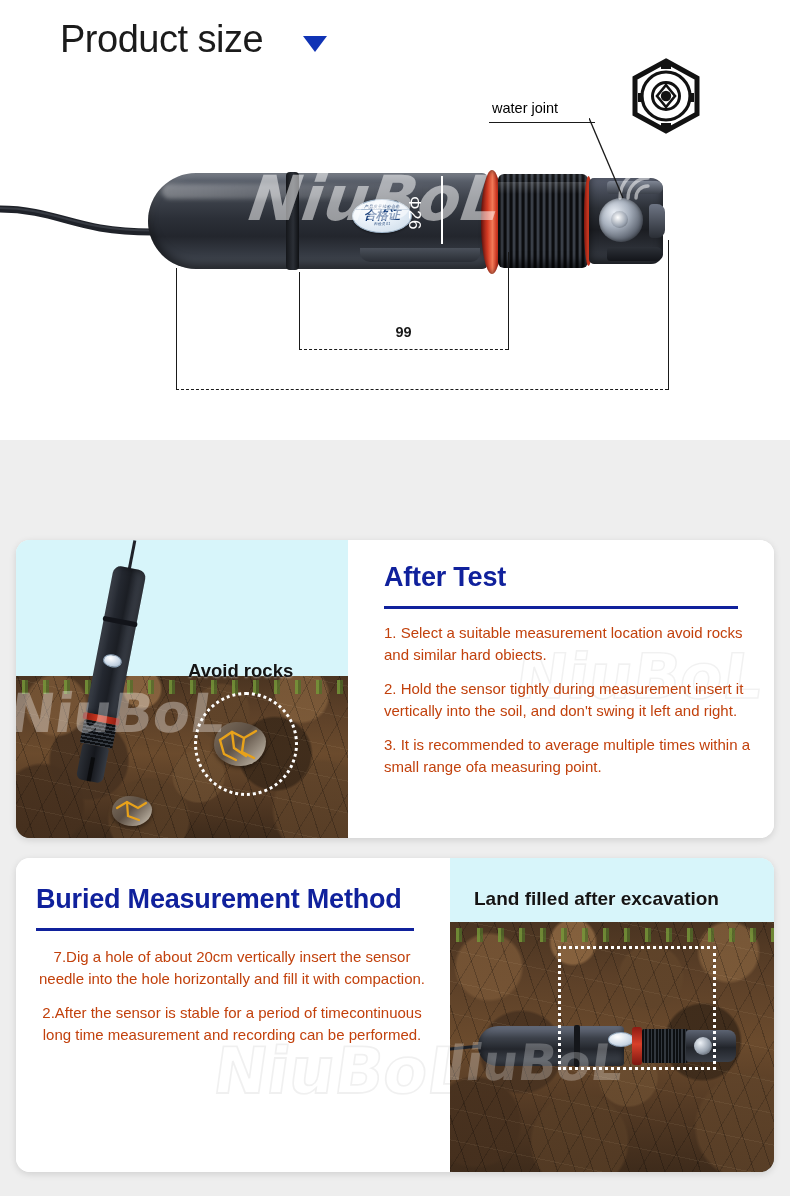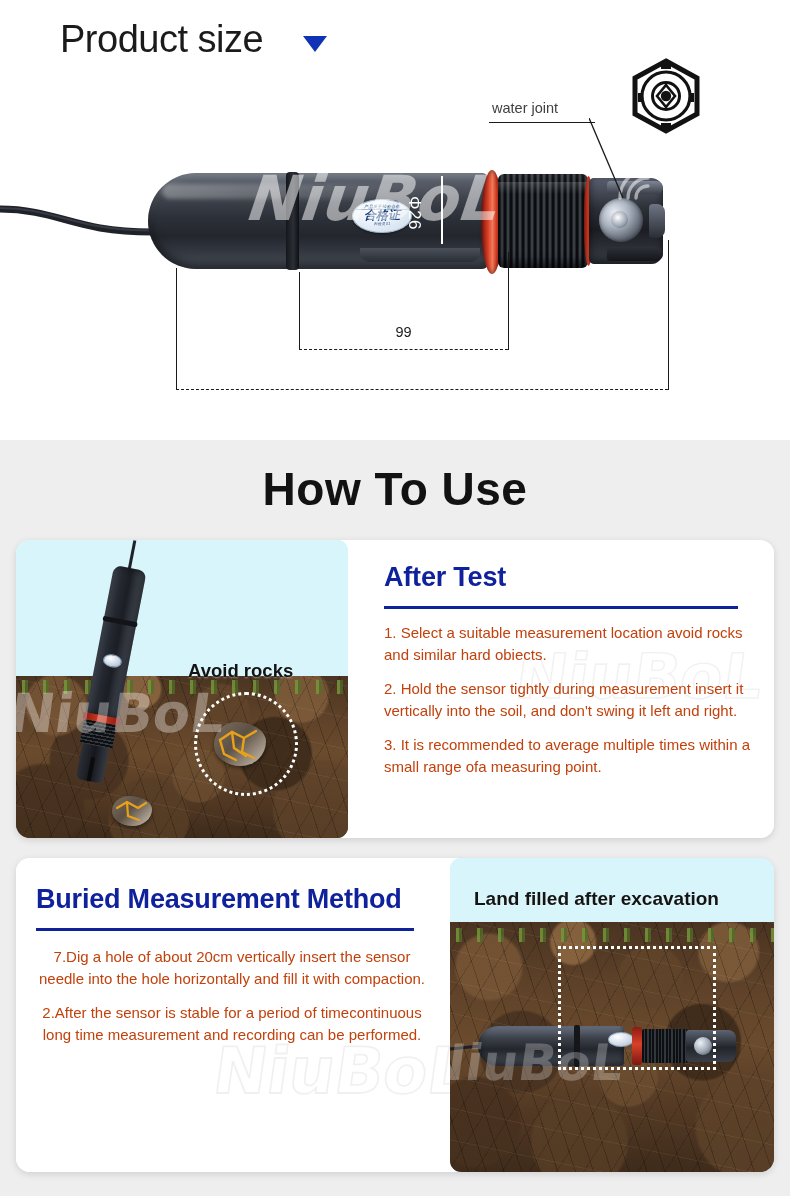--- a/index.html
+++ b/index.html
@@ -177,21 +177,21 @@
   .dia-text{
     position:absolute; left:424px; top:196px;
     font-size:17px; color:#ffffff; letter-spacing:.5px;
     transform:rotate(90deg); transform-origin:left top;
     white-space:nowrap;
   }
 
   
   .wj-label{
     position:absolute; left:492px; top:100px;
-    font-size:14.5px; color:#404040; white-space:nowrap;
+    font-size:14.5px; color:#000000; white-space:nowrap;
   }
   .wj-underline{
     position:absolute; left:489px; top:122px; width:106px; height:1.4px;
     background:#1a1a1a;
   }
   .wj-leader{ position:absolute; left:589px; top:118px; width:36px; height:82px; }
 
   
   .ext{ position:absolute; background:#1a1a1a; width:1.3px; }
   .ext-a{ left:299px; top:272px; height:78px; }   
@@ -200,21 +200,21 @@
   .ext-d{ left:668px; top:240px; height:150px; }  
 
   .dim-dash{
     position:absolute; height:0;
     border-top:1.5px dashed #1a1a1a;
   }
   .dim-99{ left:299px; top:349px; width:209px; }
   .dim-165{ left:176px; top:389px; width:492px; }
 
   .dim-num{
-    position:absolute; font-size:14.5px; color:#1a1a1a; text-align:center;
+    position:absolute; font-size:14.5px; color:#1a1a1a; text-align:center;font-weight:bold;
   }
   .num-99{ left:299px; top:324px; width:209px; }
   .num-165{ left:176px; top:364px; width:492px; }
 
   
   .sec-use{
     position:absolute; left:0; top:440px; width:790px; height:756px;
     background:#eeeeee;
   }
   .use-title{
@@ -226,21 +226,20 @@
   .card{
     position:absolute; background:#ffffff; border-radius:14px;
     box-shadow:0 2px 7px rgba(0,0,0,.13);
     overflow:hidden;
   }
   .card1{ left:16px; top:100px; width:758px; height:298px; }
 
   .photo{
     position:absolute; overflow:hidden;
     background:#d9f6fb;
-    border-radius:11px;
   }
   .photo1{ left:0; top:0; width:332px; height:298px; }
 
   
   .sky{ position:absolute; left:0; top:0; width:100%; background:#d7f5fa; }
   .soil{
     position:absolute; left:0; width:100%; bottom:0;
     background:
       radial-gradient(circle at 12% 18%, rgba(120,86,54,.85) 0 9%, rgba(0,0,0,0) 10%),
       radial-gradient(circle at 38% 8%,  rgba(150,110,70,.75) 0 7%, rgba(0,0,0,0) 8%),
@@ -520,21 +519,20 @@
     <div class="ext ext-d"></div>
 
     <div class="dim-dash dim-99"></div>
     <div class="dim-dash dim-165"></div>
 
     <div class="dim-num num-99">99</div>
   </div>
 
   <div class="sec-use">
 
-    <div class="use-title">How To Use</div>
 
     <div class="card card1">
 
       <div class="photo photo1">
         <div class="sky" style="height:150px"></div>
         <div class="soil" style="height:162px"></div>
         <div class="grass" style="top:140px"></div>
 
         <div class="probe1">
           <div class="wire"></div>

